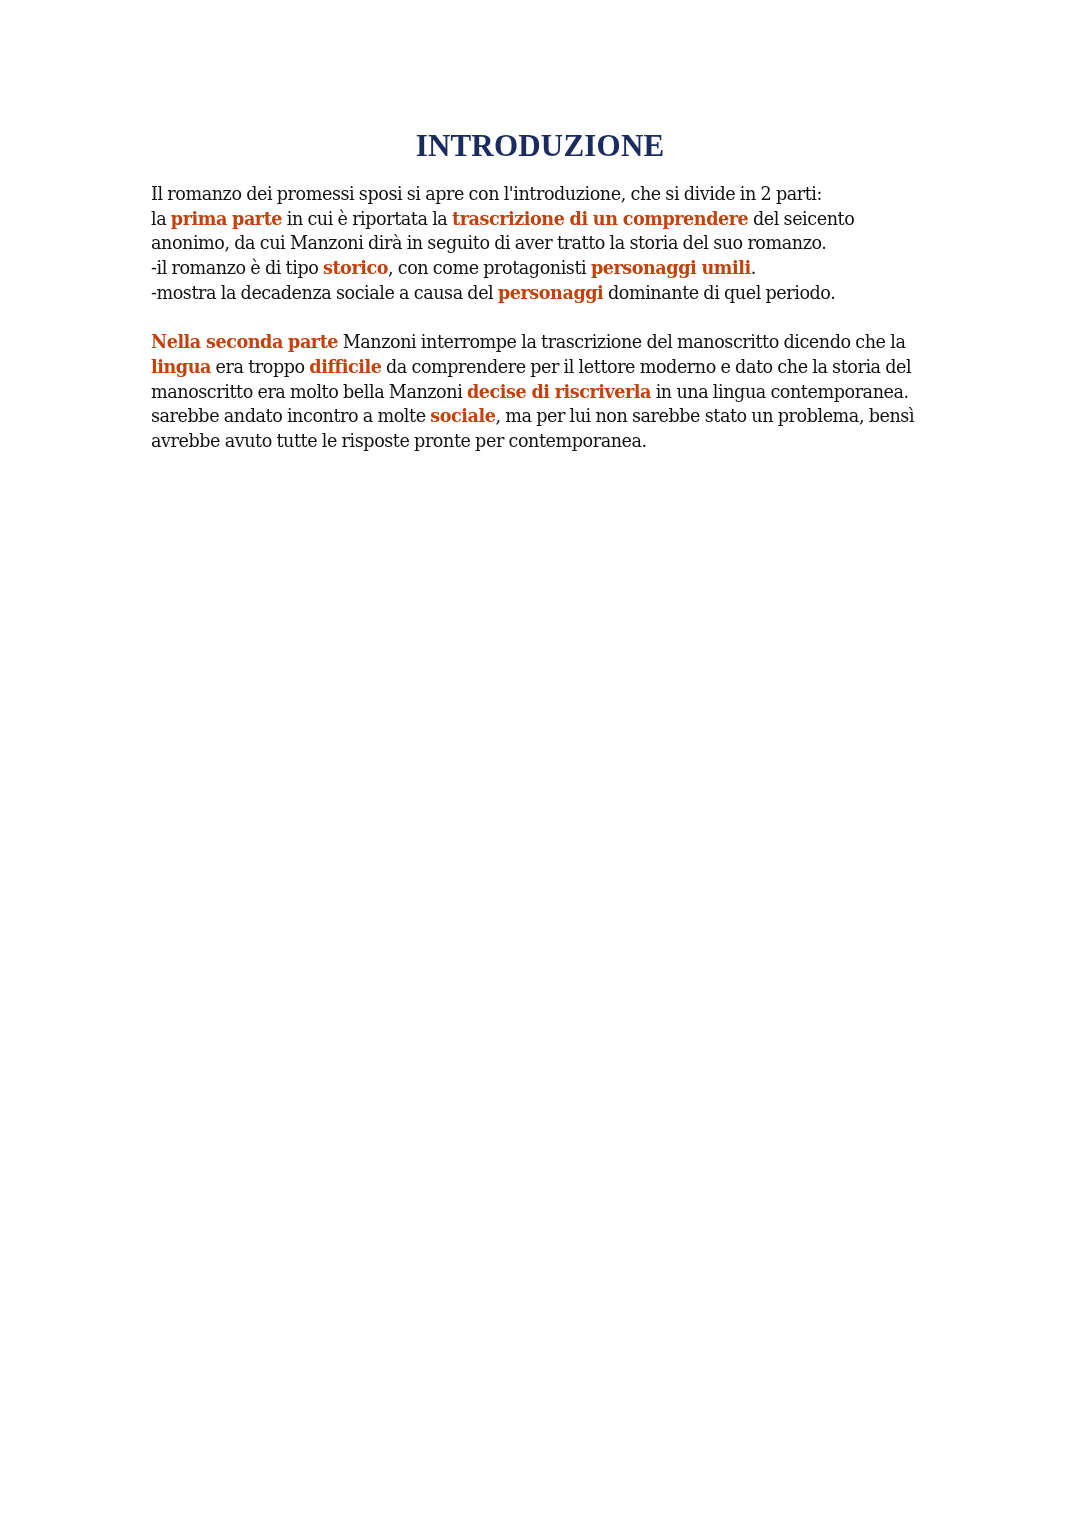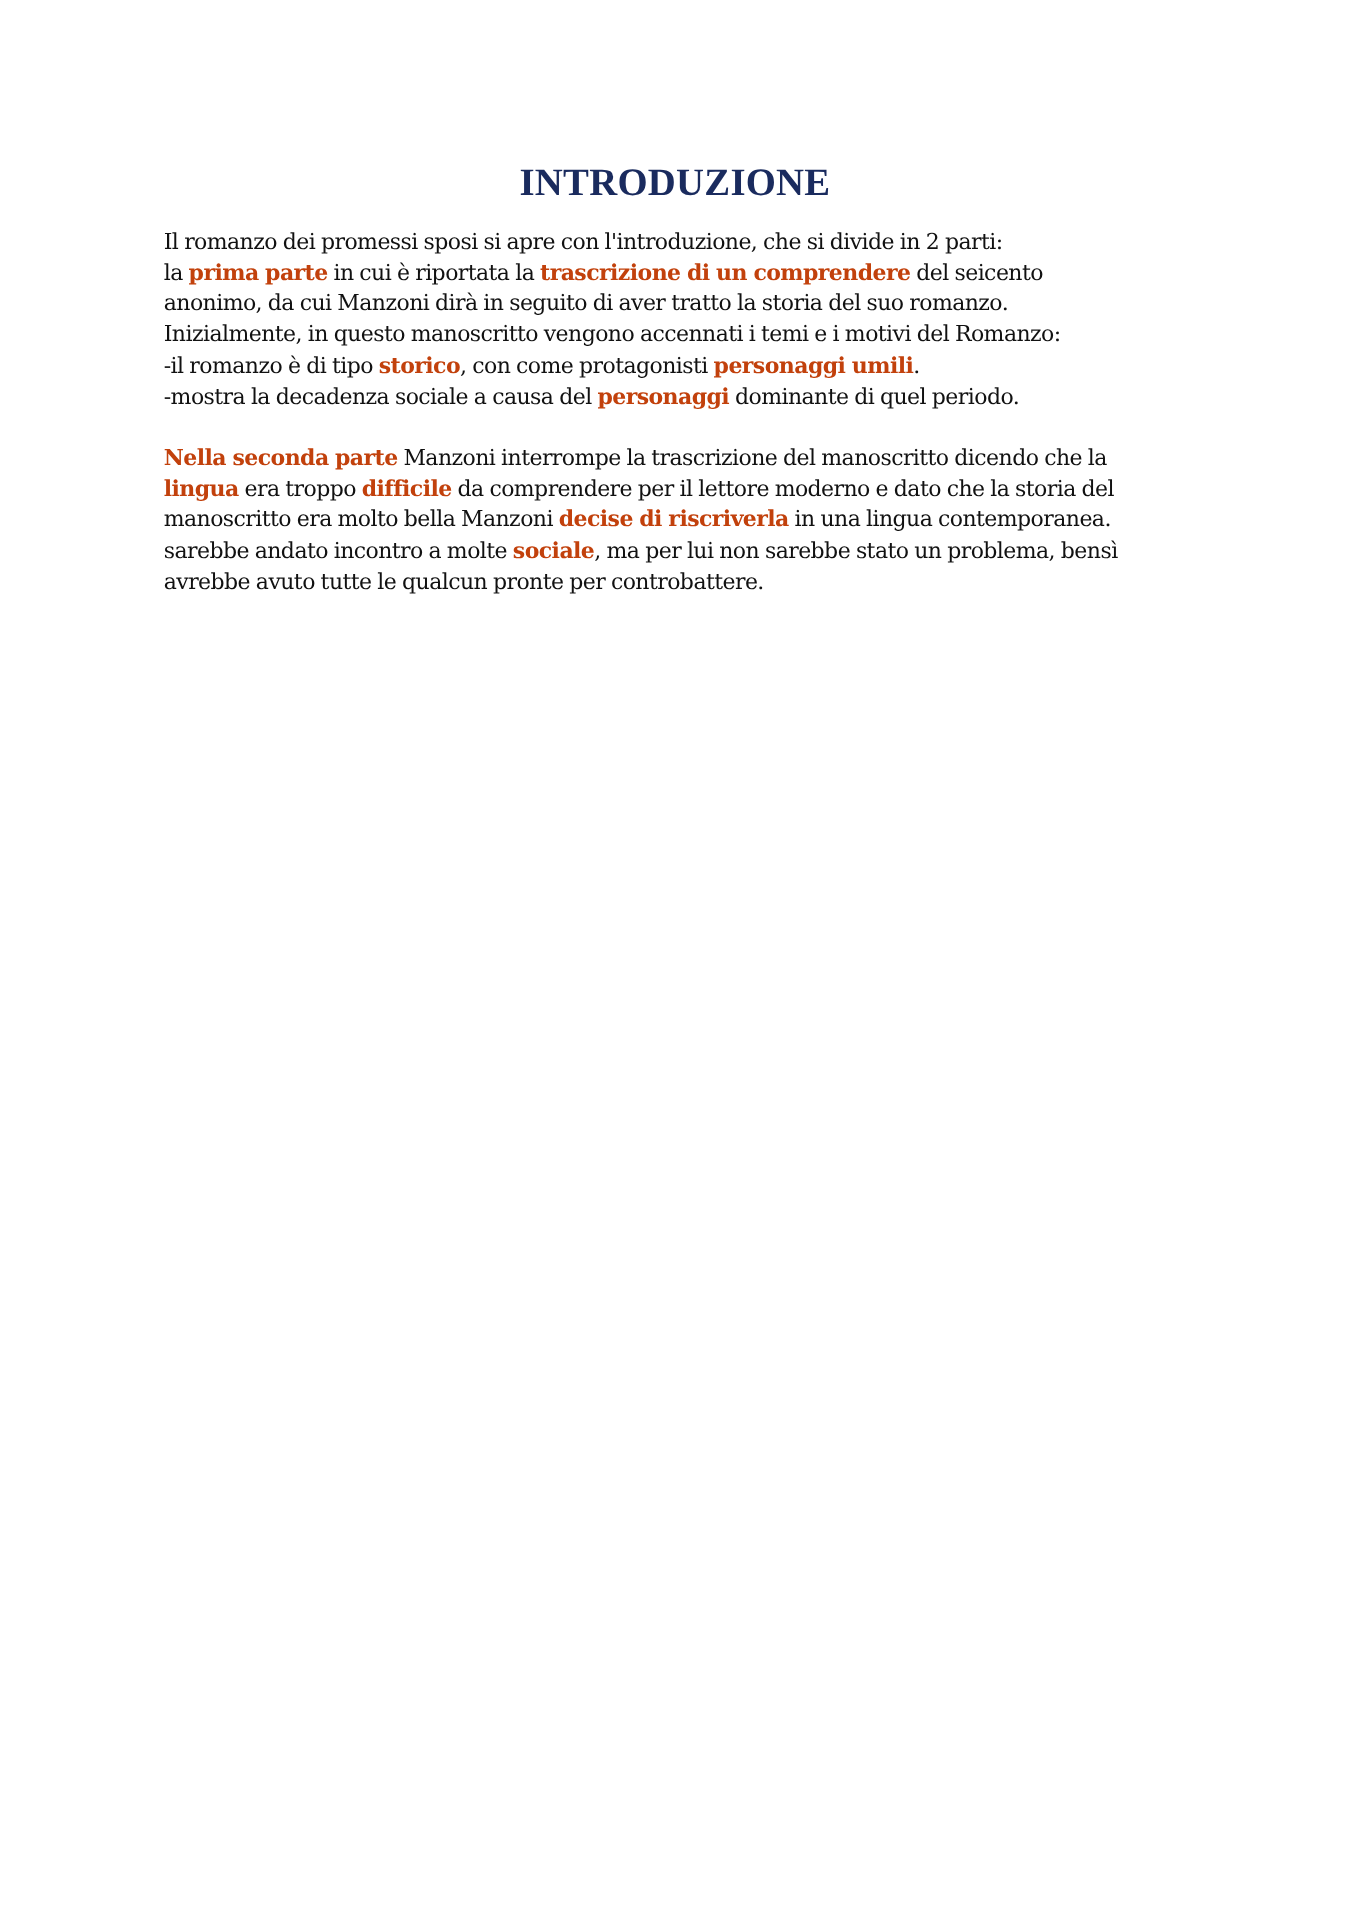--- a/index.html
+++ b/index.html
@@ -44,20 +44,21 @@
       font-family: "DejaVu Serif", serif;
       font-size: 17.6px;
       line-height: 24.7px;
       color: #111111;
       letter-spacing: -0.45px;
       word-spacing: -0.5px;
     }
     .line {
       display: block;
       white-space: nowrap;
+      margin-left: 20px;
     }
     .gap {
       display: block;
       height: 24.7px;
     }
     .hl {
       font-weight: bold;
       color: #c2410c;
     }
   </style>
@@ -69,29 +70,28 @@
   <h1 class="title">INTRODUZIONE</h1>
 
   <div class="body-text">
 
     <div>
       <span class="line">
         <span>Il romanzo dei promessi sposi si apre con l'introduzione, che si divide in 2 parti:</span>
       </span>
       <span class="line"><span>la </span><span class="hl">prima parte</span><span> in cui è riportata la </span><span class="hl">trascrizione di un comprendere</span><span> del seicento</span></span>
       <span class="line"><span>anonimo, da cui Manzoni dirà in seguito di aver tratto la storia del suo romanzo.</span></span>
-      <span class="line"><span>Inizialmente, in questo manoscritto vengono accennati i temi e i motivi del Romanzo:</span></span>
       <span class="line"><span>-il romanzo è di tipo </span><span class="hl">storico</span><span>, con come protagonisti </span><span class="hl">personaggi umili</span><span>.</span></span>
       <span class="line"><span>-mostra la decadenza sociale a causa del </span><span class="hl">personaggi</span><span> dominante di quel periodo.</span></span>
     </div>
 
     <span class="gap"></span>
 
     <div>
       <span class="line"><span class="hl">Nella seconda parte</span><span> Manzoni interrompe la trascrizione del manoscritto dicendo che la</span></span>
       <span class="line"><span class="hl">lingua</span><span> era troppo </span><span class="hl">difficile</span><span> da comprendere per il lettore moderno e dato che la storia del</span></span>
       <span class="line"><span>manoscritto era molto bella Manzoni </span><span class="hl">decise di riscriverla</span><span> in una lingua contemporanea.</span></span>
       <span class="line"><span>sarebbe andato incontro a molte </span><span class="hl">sociale</span><span>, ma per lui non sarebbe stato un problema, bensì</span></span>
-      <span class="line"><span>avrebbe avuto tutte le qualcun pronte per controbattere.</span></span>
+      <span class="line"><span>avrebbe avuto tutte le risposte pronte per contemporanea.</span></span>
     </div>
 
   </div>
 </div>
 
 </body></html>

